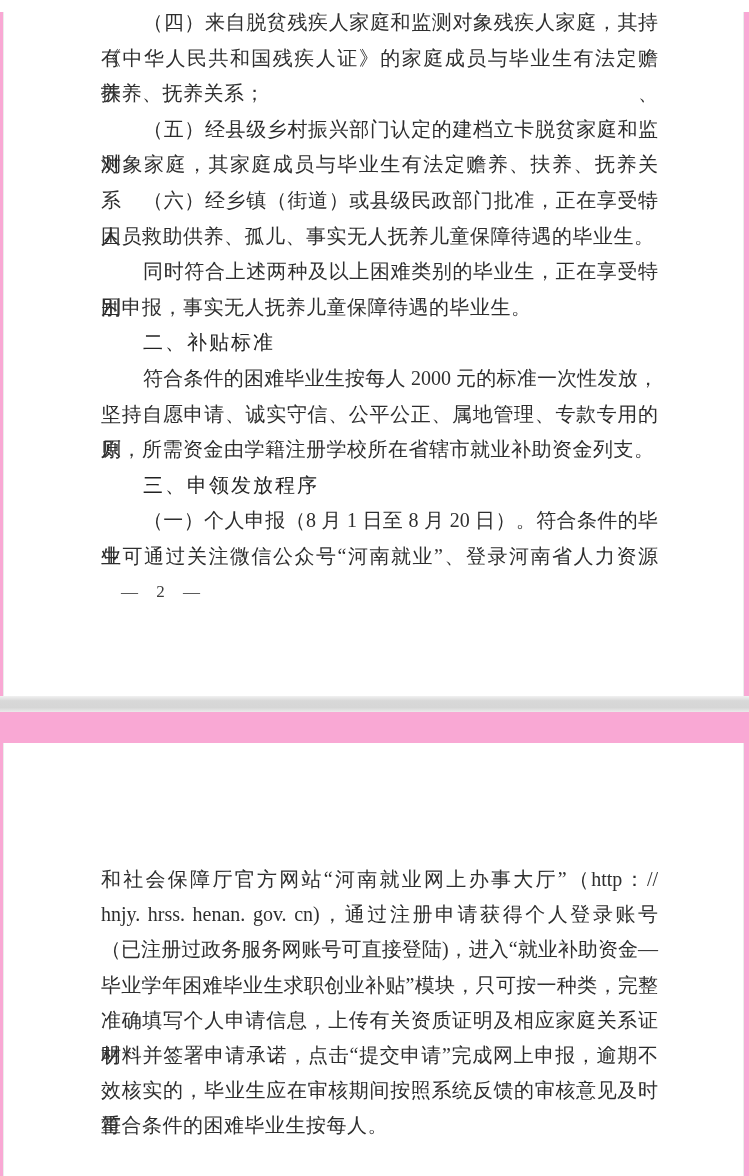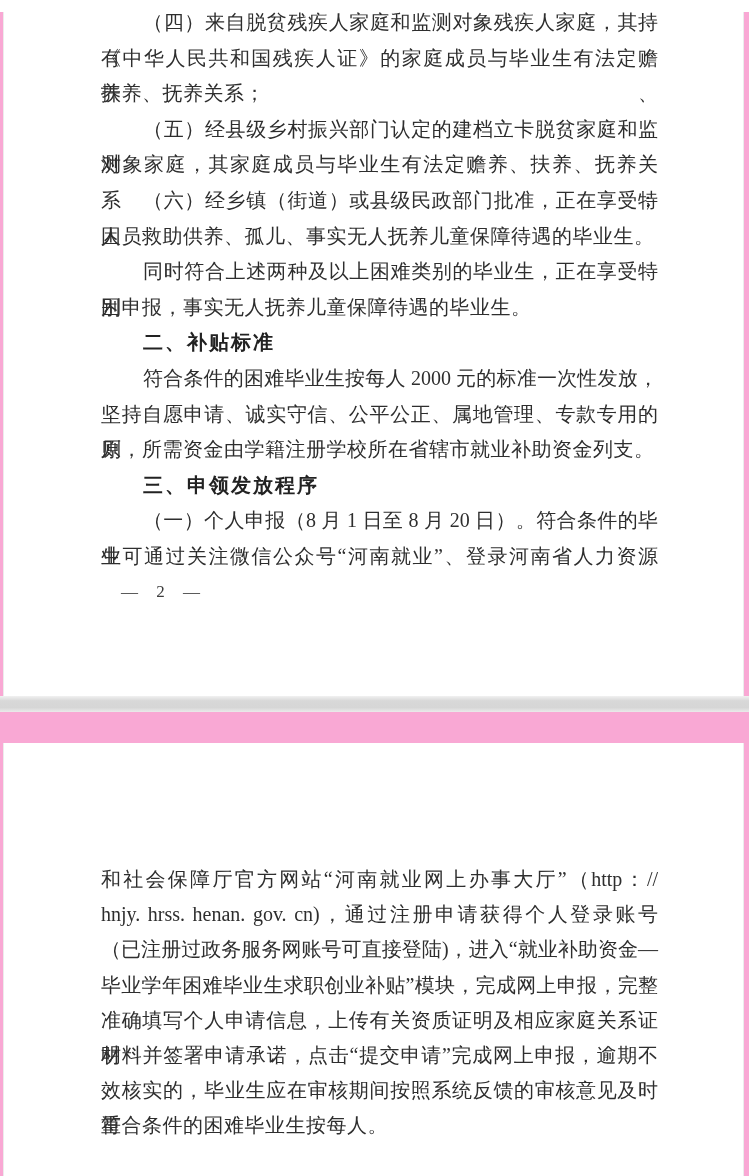--- a/index.html
+++ b/index.html
@@ -53,21 +53,21 @@
   .tb-p3 .ln { line-height: 35.2px; height: 35.2px; }
   .jst {
     white-space: normal;
     text-align: justify;
     text-align-last: justify;
     letter-spacing: 0;
   }
   .indent { text-indent: 42px; }
   .heading {
     font-family: "Liberation Sans", "DejaVu Sans", sans-serif;
-    font-weight: 700;
+    font-weight: 400;
     color: #222222;
     letter-spacing: 2px;
   }
   .page-number {
     position: absolute;
     left: 117px; 
     top: 570px;
     font-size: 17px;
     color: #3d3d3d;
     letter-spacing: 7px;
@@ -101,21 +101,21 @@
     <div class="page-number">— 2 —</div>
   </div>
 
   <div class="page-divider"></div>
 
   <div class="page page-3">
     <div class="textblock tb-p3">
       <div class="ln jst">和社会保障厅官方网站“河南就业网上办事大厅”（http：//</div>
       <div class="ln jst">hnjy. hrss. henan. gov. cn)，通过注册申请获得个人登录账号</div>
       <div class="ln jst">（已注册过政务服务网账号可直接登陆)，进入“就业补助资金—</div>
-      <div class="ln jst">毕业学年困难毕业生求职创业补贴”模块，完成网上申报，完整</div>
+      <div class="ln jst">毕业学年困难毕业生求职创业补贴”模块，只可按一种类，完整</div>
       <div class="ln jst">准确填写个人申请信息，上传有关资质证明及相应家庭关系证明</div>
       <div class="ln jst">材料并签署申请承诺，点击“提交申请”完成网上申报，逾期不</div>
       <div class="ln jst">效核实的，毕业生应在审核期间按照系统反馈的审核意见及时重</div>
       <div class="ln">符合条件的困难毕业生按每人。</div>
     </div>
   </div>
 
 </div>
 
 </body></html>

